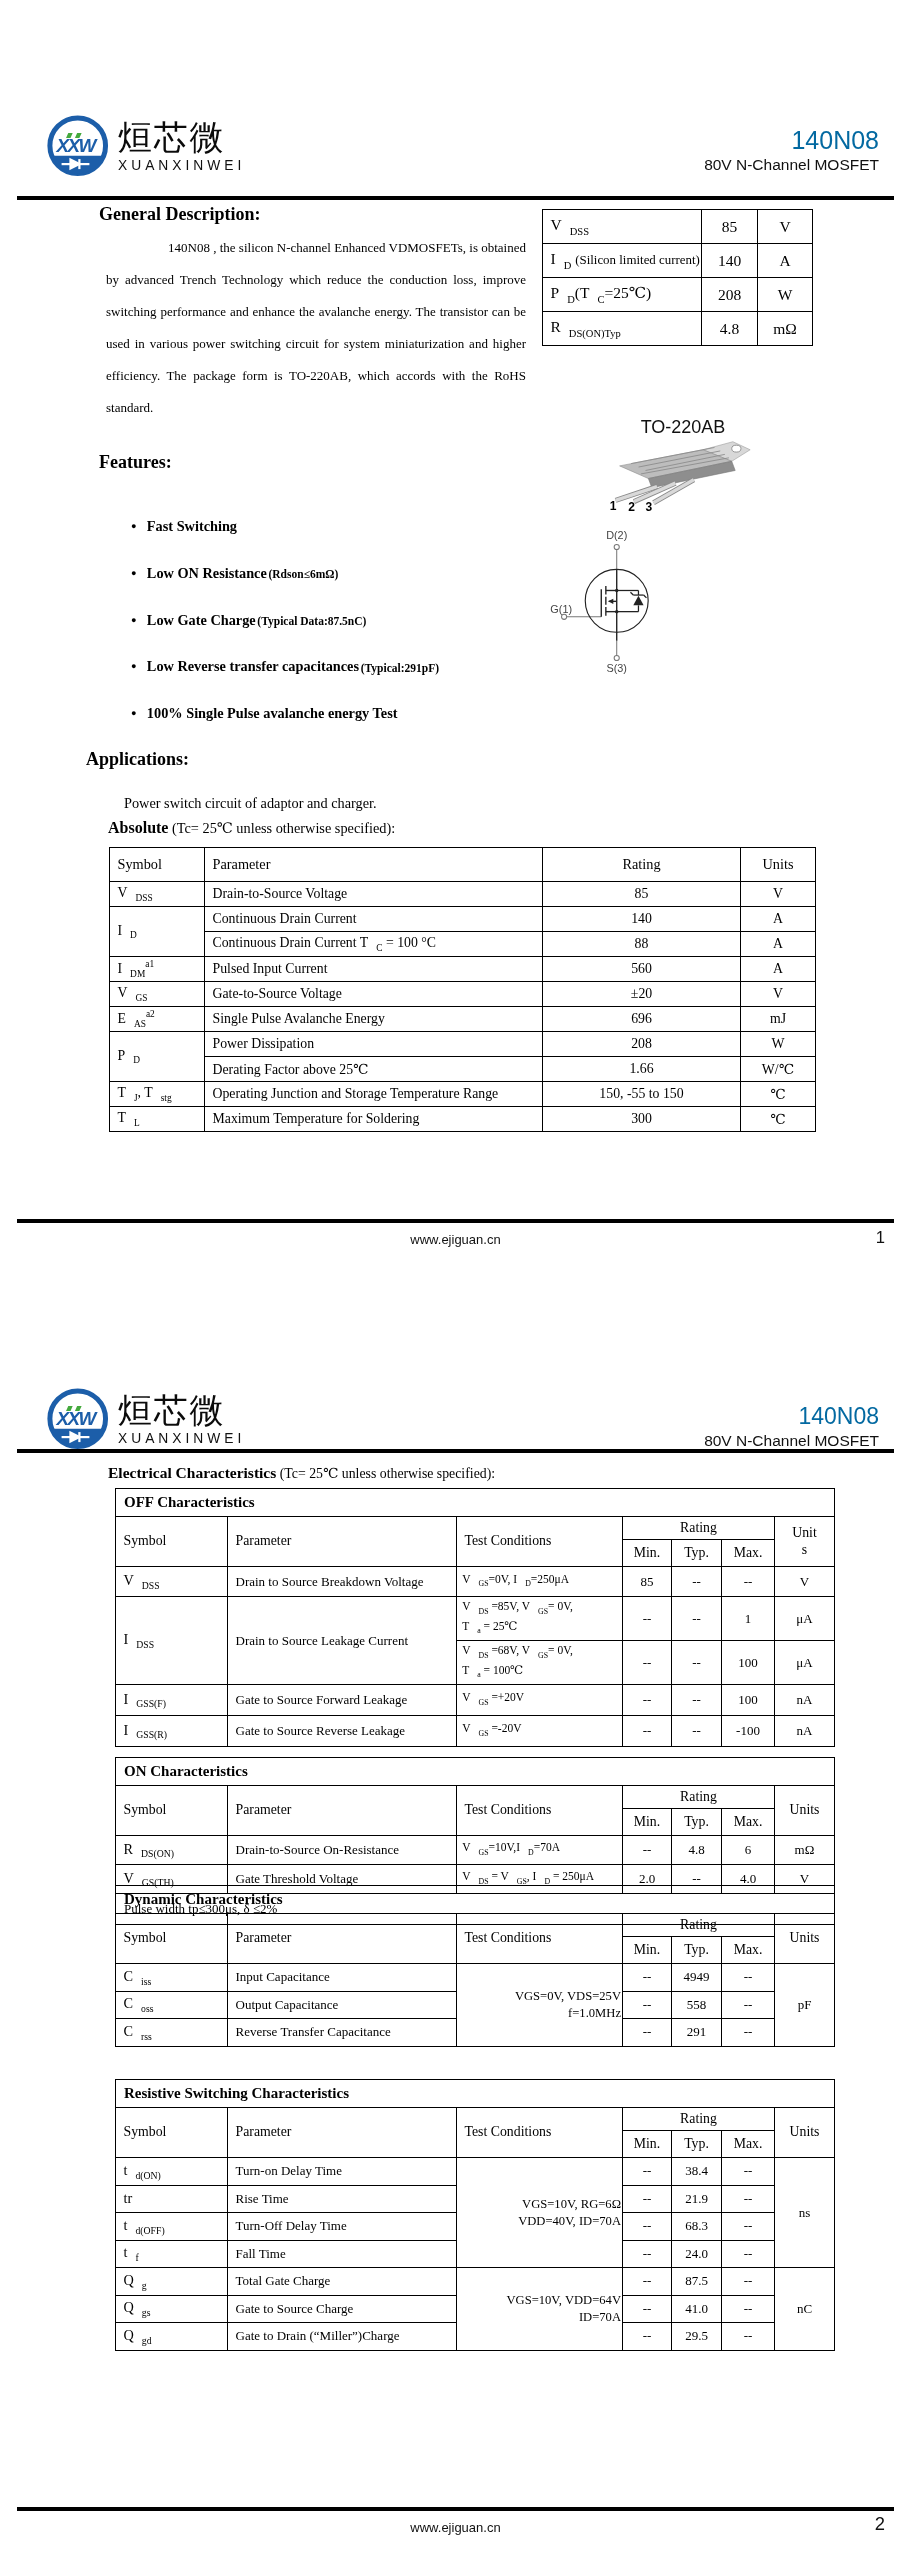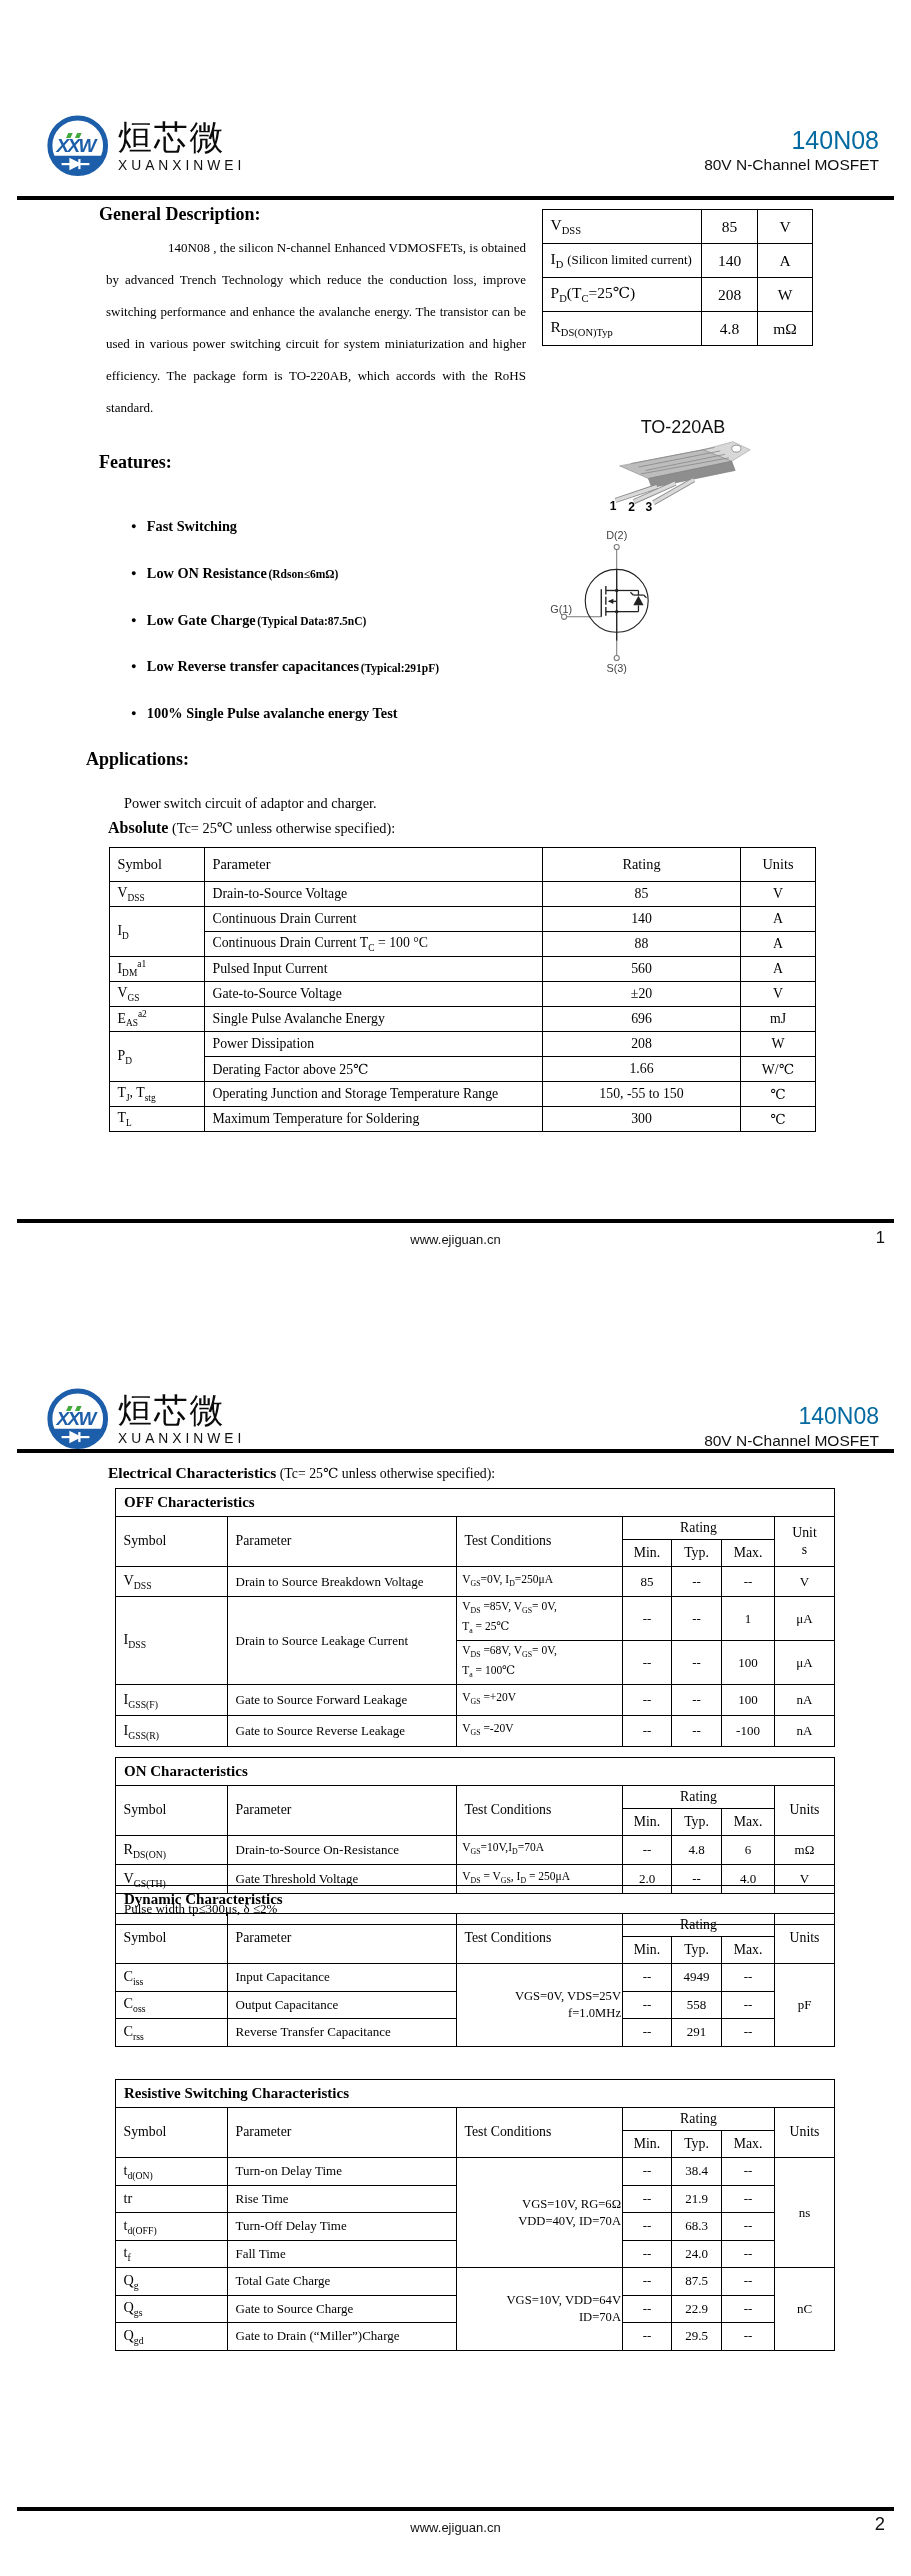--- a/index.html
+++ b/index.html
@@ -51,21 +51,21 @@
   
   .spec td,.spec th{font-size:13px;}
   .spec .sym{font-size:14.3px;}
   .spec .par{font-size:13px;}
   .spec .tc{font-size:11.5px;padding-left:5.2px;text-align:left;line-height:15px;}
   .spec .tcm{font-size:12.6px;padding-left:5.7px;text-align:right;line-height:17px;}
   .spec .ttl{font-size:15px;font-weight:bold;padding-left:8px;text-align:left;}
   .spec th{font-size:13.8px;}
   .wrapline{white-space:pre-line;line-height:17px;}
   .note{font-size:13.8px;text-align:left;padding-left:8px;}
-  sub{font-size:68%;} sup{font-size:68%;}
+  sub{font-size:68%;margin-left:8px;} sup{font-size:68%;}
 
   
   .foot-url{position:absolute;left:0;width:911px;text-align:center;font-size:13px;
             font-family:"Liberation Sans","DejaVu Sans",sans-serif;color:#111;}
   .foot-pg{position:absolute;right:26px;font-size:16.6px;
            font-family:"Liberation Sans","DejaVu Sans",sans-serif;color:#111;}
 
   .pkg-title{font-family:"Liberation Sans","DejaVu Sans",sans-serif;font-size:18px;
              width:172px;text-align:center;color:#111;}
   .pinlist{font-family:"Liberation Sans","DejaVu Sans",sans-serif;font-size:15px;
@@ -569,21 +569,21 @@
         <td class="tcm" rowspan="3">VGS=10V,  VDD=64V<br>ID=70A</td>
         <td class="c">--</td>
         <td class="c">87.5</td>
         <td class="c">--</td>
         <td class="c" rowspan="3">nC</td>
       </tr>
       <tr style="height:27.5px;">
         <td class="pl sym">Q<sub>gs</sub></td>
         <td class="pl par">Gate to Source Charge</td>
         <td class="c">--</td>
-        <td class="c">22.9</td>
+        <td class="c">41.0</td>
         <td class="c">--</td>
       </tr>
       <tr style="height:27.5px;">
         <td class="pl sym">Q<sub>gd</sub></td>
         <td class="pl par">Gate to Drain (“Miller”)Charge</td>
         <td class="c">--</td>
         <td class="c">29.5</td>
         <td class="c">--</td>
       </tr>
     </tbody>

